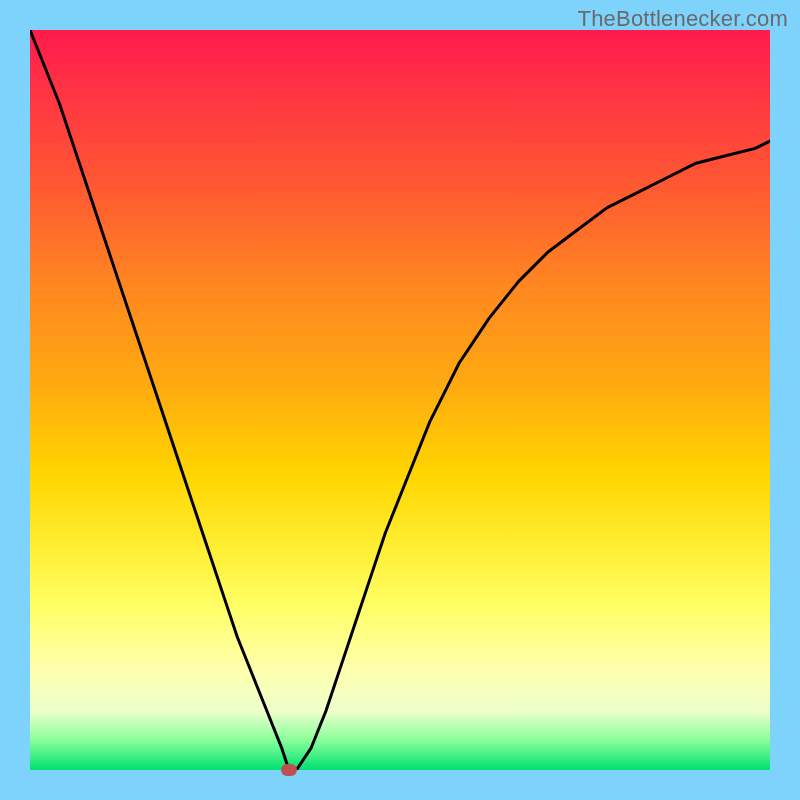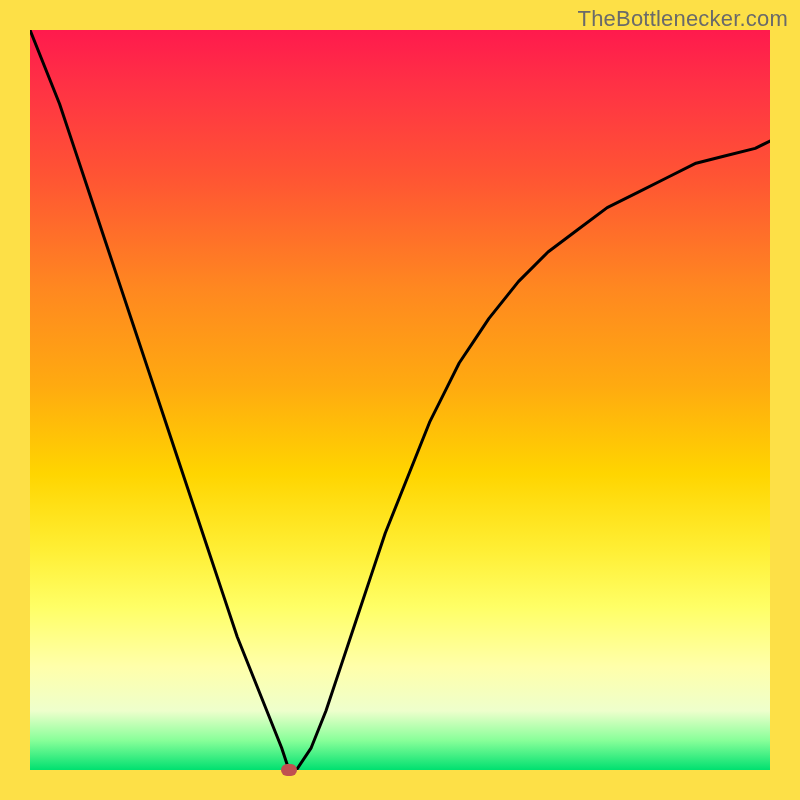--- a/index.html
+++ b/index.html
@@ -1,20 +1,20 @@
 <!DOCTYPE html>
 <html><head>
 <meta charset="utf-8">
 <style>
   * { margin: 0; padding: 0; box-sizing: border-box; }
   html, body { width: 800px; height: 800px; overflow: hidden; background: #000; }
   .frame {
     width: 800px;
     height: 800px;
-    background: #fde047;
+    background: #7dd3fc;
     position: relative;
   }
   .plot-area {
     position: absolute;
     left: 30px;
     top: 30px;
     width: 740px;
     height: 740px;
     background: linear-gradient(to bottom,
       #ff1a4d 0%,

